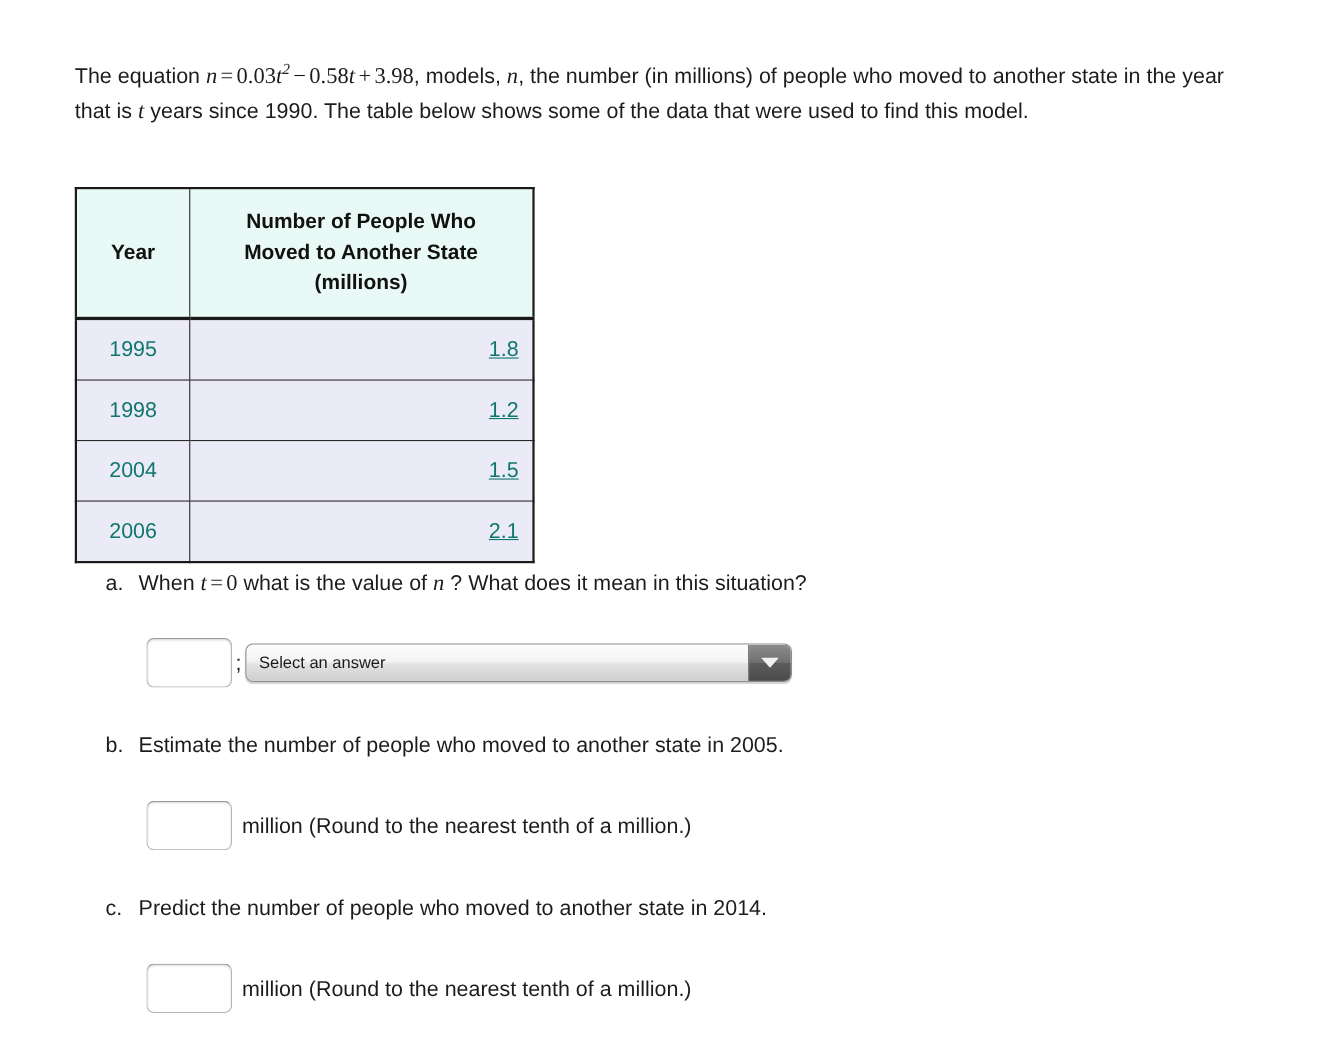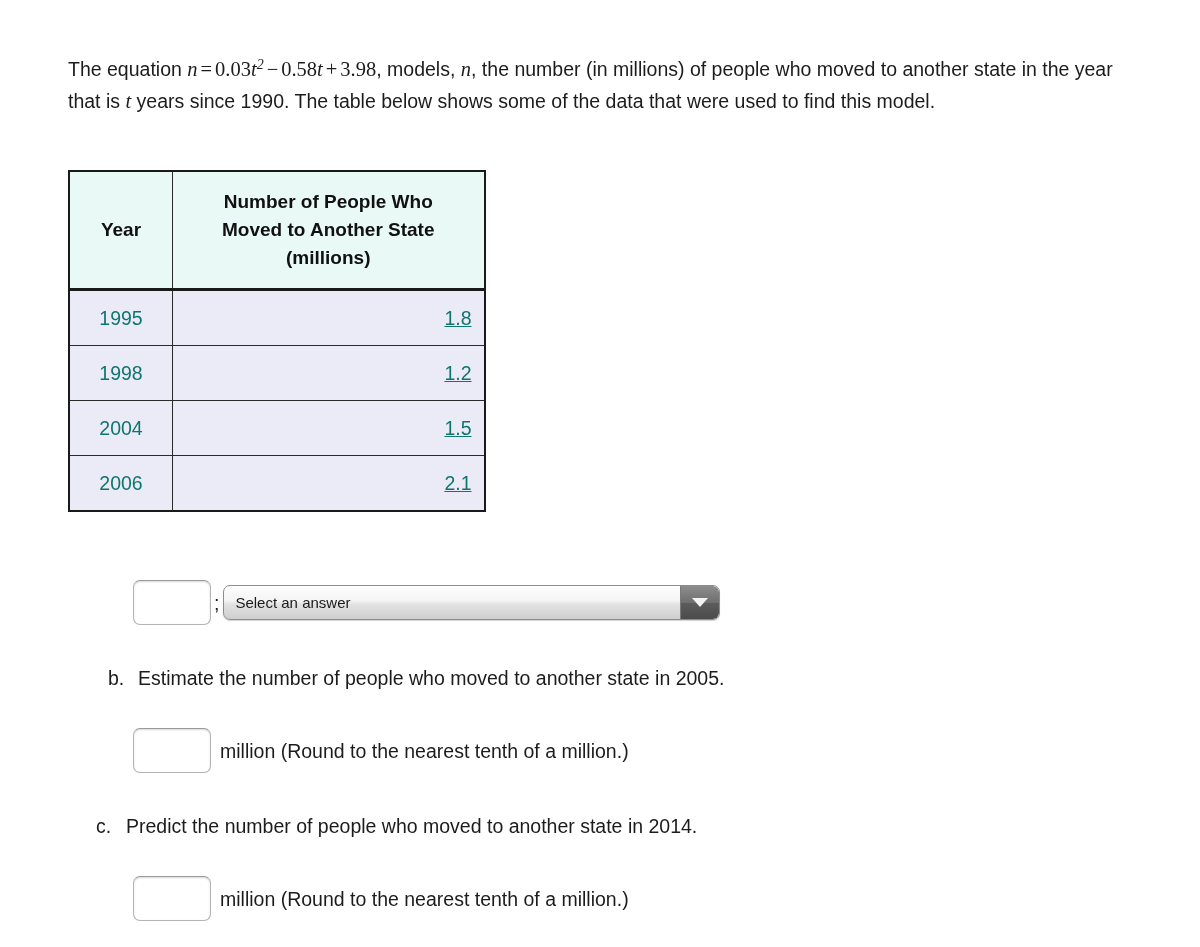--- a/index.html
+++ b/index.html
@@ -118,21 +118,21 @@
     font-size: 19.5px;
     line-height: 28px;
     color: #1c1c1c;
     white-space: nowrap;
   }
   .q .marker {
     display: inline-block;
     width: 30px;
   }
   #q-a { left: 96px; top: 516px; }
-  #q-b { left: 108px; top: 664px; }
+  #q-b { left: 96px; top: 664px; }
   #q-c { left: 96px; top: 812px; }
 
   
   .answer-row {
     position: absolute;
     display: flex;
     align-items: center;
   }
   #ans-a { left: 133px; top: 580px; }
   #ans-b { left: 133px; top: 728px; }
@@ -246,20 +246,25 @@
         <td class="td-year">2004</td>
         <td class="td-value">1.5</td>
       </tr>
       <tr>
         <td class="td-year">2006</td>
         <td class="td-value">2.1</td>
       </tr>
     </tbody>
   </table>
 
+  <div class="q" id="q-a"><span class="marker">a.</span><span>When</span>
+    <span class="mathvar">t</span><span class="mathop">=</span><span class="mathnum">0</span>
+    <span>what is the value of</span>
+    <span class="mathvar">n</span>
+    <span>? What does it mean in this situation?</span></div>
 
   <div class="answer-row" id="ans-a">
     <input class="text-input" type="text" value="" style="">
     <span class="semi">;</span>
     <div class="select-wrap">
       <span class="select-text">Select an answer</span>
       <span class="select-arrow-btn">
         <span class="arrow-glyph"></span>
       </span>
     </div>

